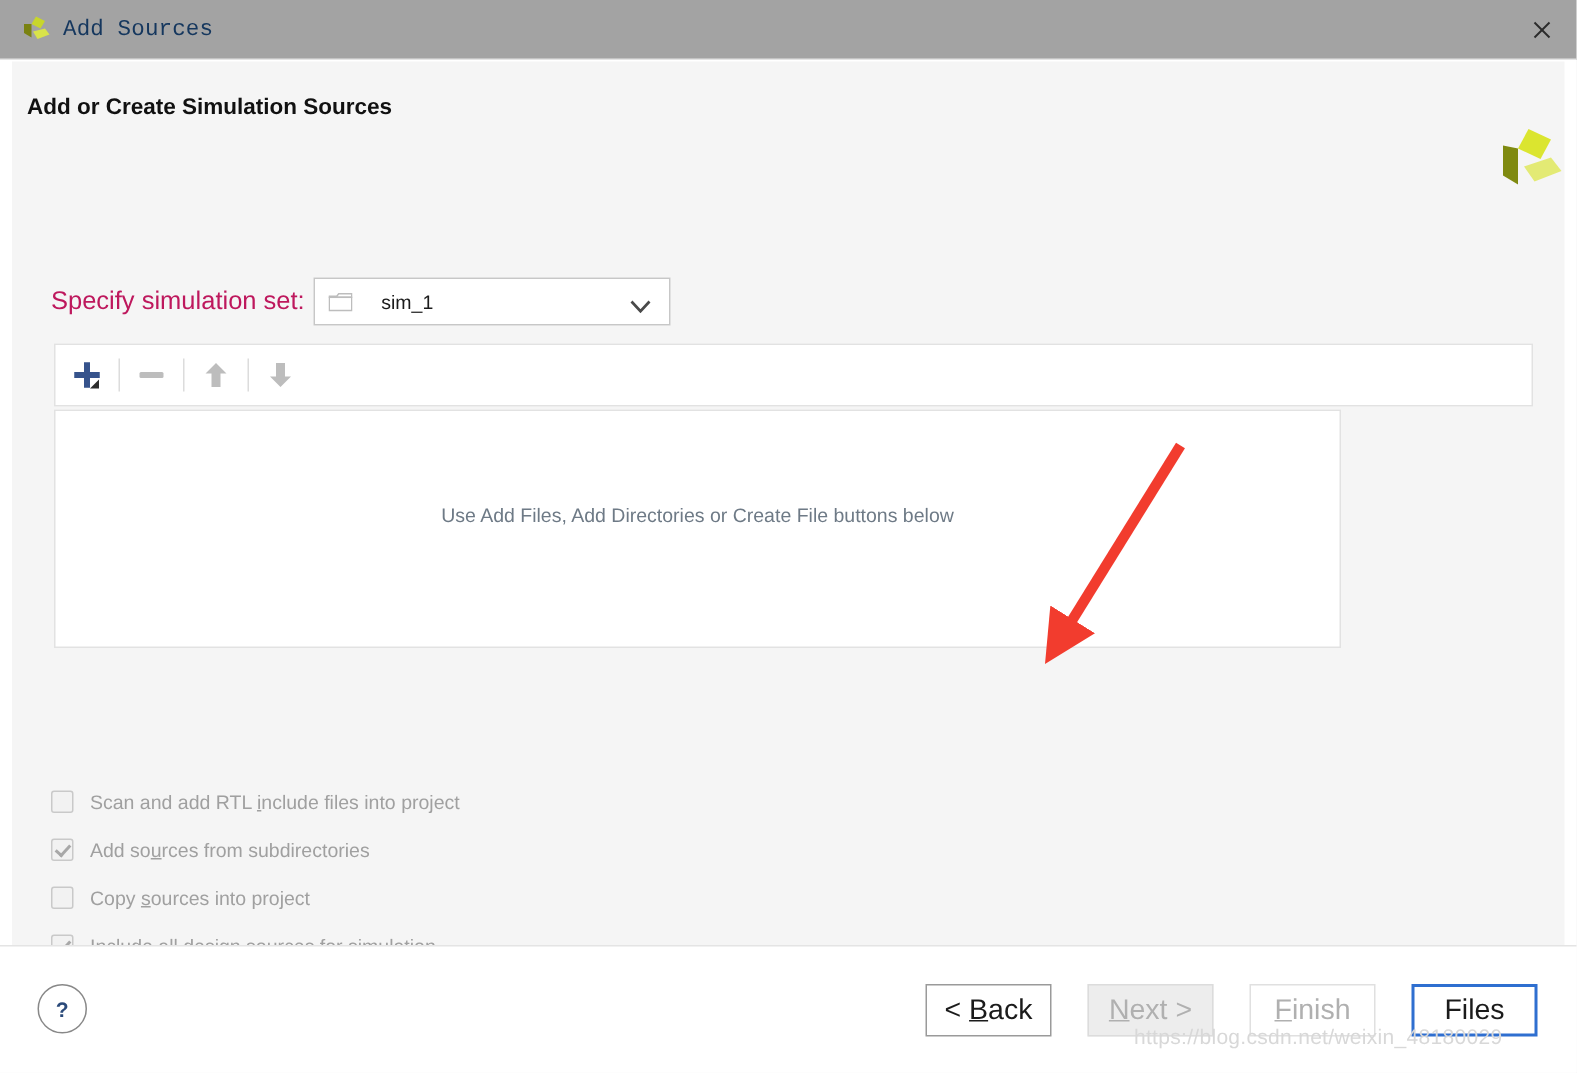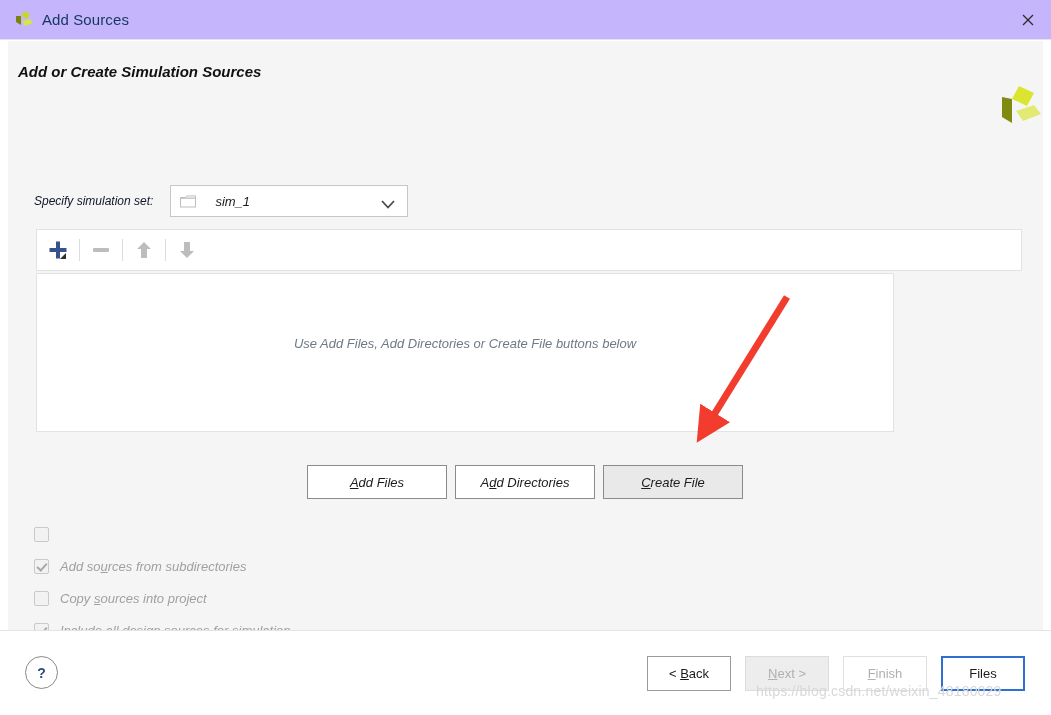--- a/index.html
+++ b/index.html
@@ -15,23 +15,24 @@
     color: #1b1b1b;
     overflow: hidden;
     position: relative;
   }
 
   
   .titlebar {
     position: absolute;
     left: 0; top: 0;
     width: 1051px; height: 40px;
-    background: #c4b5fd;
+    background: #a3a3a3;
     border-bottom: 1px solid #e4e4e4;
     box-sizing: border-box;
+    font-family: Liberation Mono, monospace;
   }
   .titlebar-logo {
     position: absolute;
     left: 13px; top: 9px;
     width: 22px; height: 22px;
   }
   .titlebar-text {
     position: absolute;
     left: 42px; top: 11px;
     font-size: 15px;
@@ -49,21 +50,20 @@
   }
   .close-btn svg { display:block; }
 
   
   .content-panel {
     position: absolute;
     left: 8px; top: 41px;
     width: 1035px; height: 589px;
     background: #f5f5f5;
     box-sizing: border-box;
-    font-style: italic;
   }
 
   .head-title {
     position: absolute;
     left: 10px; top: 22px;
     font-size: 15px;
     font-weight: bold;
     color: #111111;
   }
   .head-desc {
@@ -82,23 +82,23 @@
 
   
   .simset-row {
     position: absolute;
     left: 26px; top: 144px;
     height: 32px;
     display: flex;
     align-items: center;
   }
   .simset-label {
-    font-size: 12px;
-    color: #0f172a;
-    margin-right: 17px;
+    font-size: 17px;
+    color: #be185d;
+    margin-right: 6px;
   }
   .simset-combo {
     position: relative;
     width: 238px; height: 32px;
     background: #ffffff;
     border: 1px solid #c7c7c7;
     box-sizing: border-box;
     display: flex;
     align-items: center;
     cursor: default;
@@ -253,23 +253,23 @@
     display: flex;
   }
   .nav-btn {
     width: 84px; height: 35px;
     border: 1px solid #9a9a9a;
     background: #ffffff;
     box-sizing: border-box;
     display: flex;
     align-items: center;
     justify-content: center;
-    font-size: 13px;
+    font-size: 19px;
     color: #1b1b1b;
-    margin-left: 14px;
+    margin-left: 24px;
     cursor: default;
   }
   .nav-btn.disabled-grey {
     background: #ededed;
     border-color: #dcdcdc;
     color: #b0b0b0;
   }
   .nav-btn.disabled-white {
     background: #ffffff;
     border-color: #e0e0e0;
@@ -371,35 +371,25 @@
       <svg width="22" height="22" viewBox="0 0 22 22">
         <polygon points="11,19 18,12 14,12 14,3 8,3 8,12 4,12" fill="#bdbdbd"></polygon>
       </svg>
     </div>
   </div>
 
   <div class="list-body">
     <div class="list-empty-text">Use Add Files, Add Directories or Create File buttons below</div>
   </div>
 
-  <div class="action-row">
-    <div class="act-btn w1">
-        <span><u>A</u>dd Files</span>
-      </div>
-    <div class="act-btn w2">
-        <span>A<u>d</u>d Directories</span>
-      </div>
-    <div class="act-btn w3 hovered">
-        <span><u>C</u>reate File</span>
-      </div>
-  </div>
 
   <div class="chk-list">
     <div class="chk-row">
       <span class="chk-box"></span>
+      <span class="chk-text">Scan and add RTL <u>i</u>nclude files into project</span>
     </div>
     <div class="chk-row">
       <span class="chk-box checked"></span>
       <span class="chk-text">Add so<u>u</u>rces from subdirectories</span>
     </div>
     <div class="chk-row">
       <span class="chk-box"></span>
       <span class="chk-text">Copy <u>s</u>ources into project</span>
     </div>
     <div class="chk-row">

